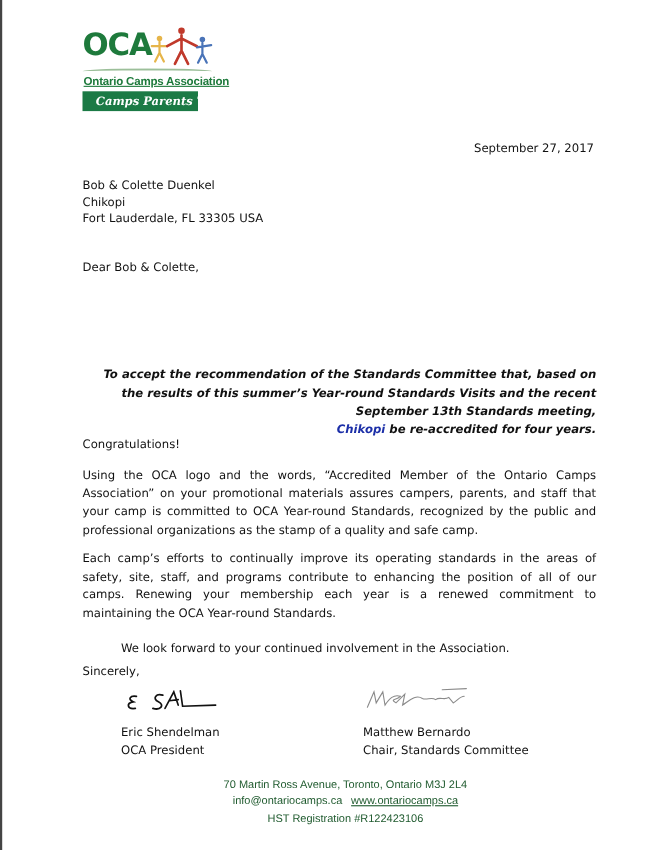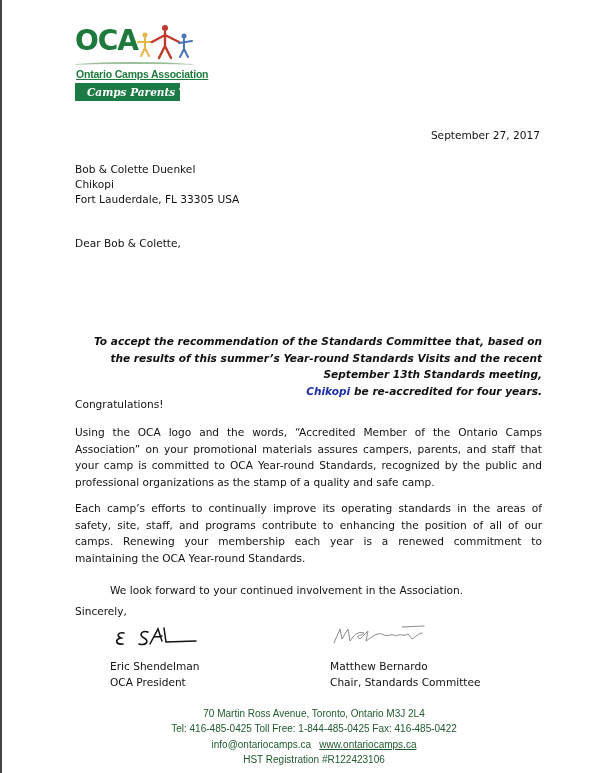--- a/index.html
+++ b/index.html
@@ -128,19 +128,18 @@
     <div>Eric Shendelman</div>
     <div>OCA President</div>
   </div>
   <div class="signer2 text">
     <div>Matthew Bernardo</div>
     <div>Chair, Standards Committee</div>
   </div>
 
   <div class="footer">
     <div>70 Martin Ross Avenue, Toronto, Ontario M3J 2L4</div>
-    <div>Tel: 416-485-0425 Toll Free: 1-844-485-0425 Fax: 416-485-0422</div>
     <div>
       <span>info@ontariocamps.ca</span><span class="link">www.ontariocamps.ca</span>
     </div>
     <div>HST Registration #R122423106</div>
   </div>
 </div>
 
 </body></html>

